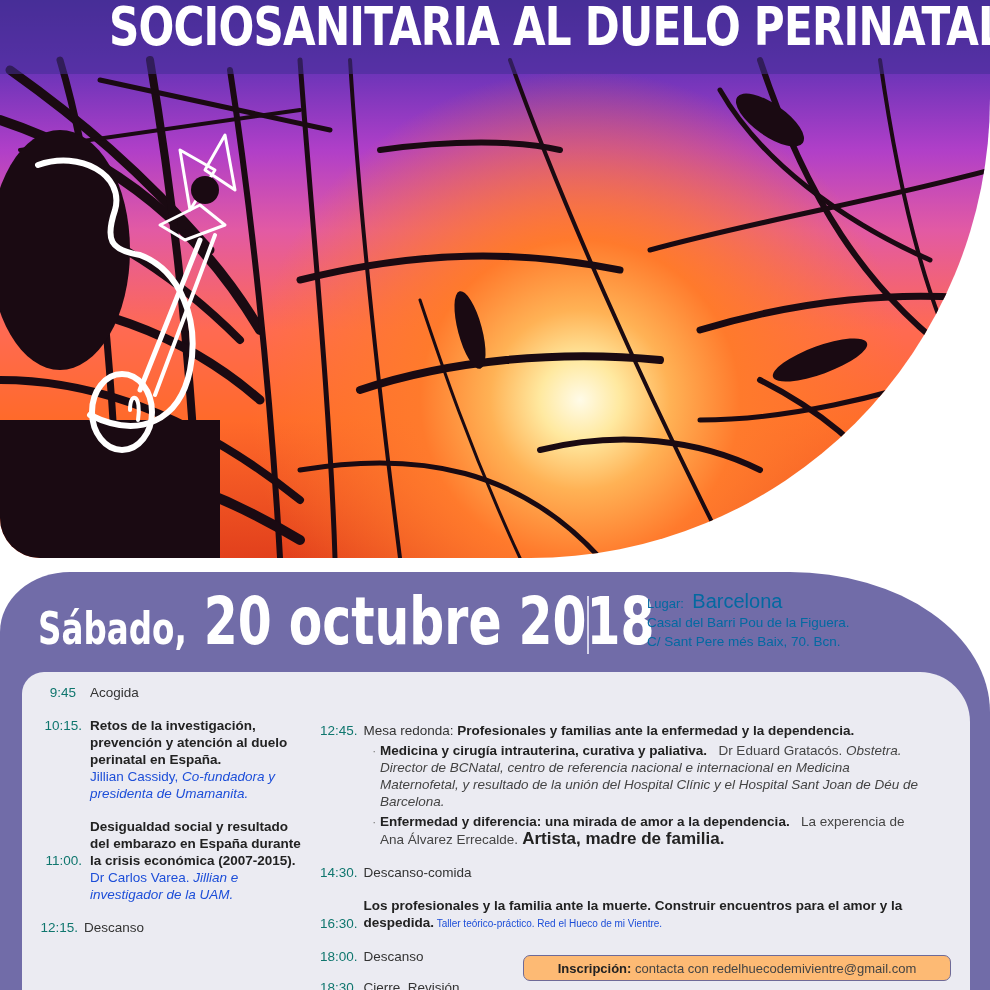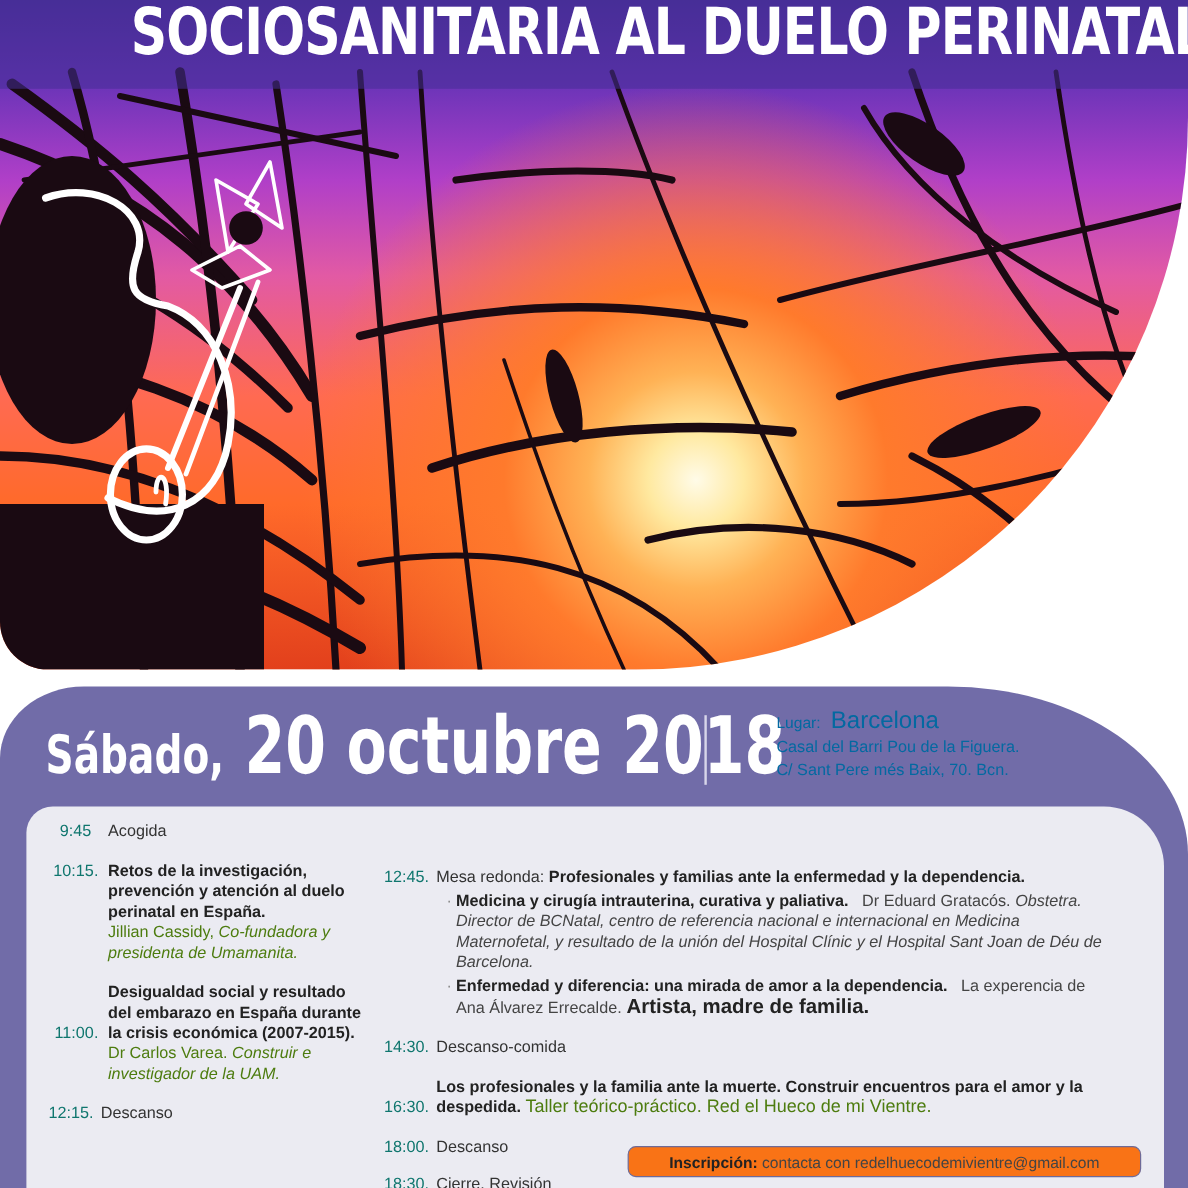--- a/index.html
+++ b/index.html
@@ -60,31 +60,31 @@
     border-top-right-radius: 50px;
   }
   .col-left { position: absolute; left: 36px; top: 684px; width: 270px; }
   .col-right { position: absolute; left: 320px; top: 722px; width: 610px; }
 
   .item { display: flex; color: #333; font-size: 13.5px; line-height: 17px; }
   .item .time { color: #0f766e; flex: 0 0 auto; margin-right: 6px; }
   .item .body { flex: 1 1 auto; }
   .b { font-weight: bold; color: #222; margin-top: 32px; }
   .it { font-style: italic; }
-  .sub { color: #4d7c0f; }
+  .sub { color: #1d4ed8; }
 
   .col-left .item .time { width: 46px; text-align: right; margin-right: 8px; }
   .col-left .item.t945 .time { width: 40px; margin-right: 14px; }
 
   .bullet { display: flex; margin-left: 52px; margin-top: 3px; font-size: 13.5px; line-height: 17px; color: #444; }
   .bullet .dot { width: 8px; flex: 0 0 auto; color: #888; }
 
   .inscription {
     position: absolute; left: 523px; top: 955px; width: 428px; height: 26px;
-    border: 1.5px solid #6e6a98; border-radius: 7px; background: #f97316;
+    border: 1.5px solid #6e6a98; border-radius: 7px; background: #fdba74;
     text-align: center; font-size: 13px; line-height: 26px; color: #444; box-sizing: border-box;
   }
 </style>
 </head>
 <body>
 
 <div class="hero">
   <svg class="reeds" viewBox="0 0 990 558" preserveAspectRatio="none">
     <g stroke="#1a0a12" fill="none" stroke-linecap="round">
 
@@ -170,21 +170,21 @@
     <span class="time">10:15.</span>
     <span class="body" style="width:175px;">
       <span class="b">Retos de la investigación, prevención y atención al duelo perinatal en España.</span><br>
       <span class="sub">Jillian Cassidy,</span><span class="sub it"> Co-fundadora y presidenta de Umamanita.</span>
     </span>
   </div>
   <div class="item" style="margin-bottom:16px;align-items:center;">
     <span class="time">11:00.</span>
     <span class="body" style="width:180px;">
       <span class="b">Desigualdad social y resultado del embarazo en España durante la crisis económica (2007-2015).</span><br>
-      <span class="sub">Dr Carlos Varea.</span><span class="sub it"> Construir e investigador de la UAM.</span>
+      <span class="sub">Dr Carlos Varea.</span><span class="sub it"> Jillian e investigador de la UAM.</span>
     </span>
   </div>
   <div class="item">
     <span class="time" style="width:42px; margin-right:6px;">12:15.</span>
     <span class="body">Descanso</span>
   </div>
 </div>
 
 <div class="col-right">
   <div class="item">
@@ -205,21 +205,21 @@
       <span class="b">Enfermedad y diferencia: una mirada de amor a la dependencia.</span><span style="white-space:pre-wrap;">   La experencia de Ana Álvarez Errecalde.</span><span class="b" style="font-size:17px;"> Artista, madre de familia.</span>
     </span>
   </div>
   <div class="item" style="margin-bottom:16px;">
     <span class="time">14:30.</span>
     <span class="body">Descanso-comida</span>
   </div>
   <div class="item" style="margin-bottom:16px;align-items:flex-end;">
     <span class="time">16:30.</span>
     <span class="body">
-      <span class="b">Los profesionales y la familia ante la muerte. Construir encuentros para el amor y la despedida.</span><span class="sub" style="font-size:15px;"> Taller teórico-práctico. Red el Hueco de mi Vientre.</span>
+      <span class="b">Los profesionales y la familia ante la muerte. Construir encuentros para el amor y la despedida.</span><span class="sub" style="font-size:10px;"> Taller teórico-práctico. Red el Hueco de mi Vientre.</span>
     </span>
   </div>
   <div class="item" style="margin-bottom:14px;">
     <span class="time">18:00.</span>
     <span class="body">Descanso</span>
   </div>
   <div class="item" style="margin-bottom:14px;">
     <span class="time">18:30.</span>
     <span class="body">Cierre. Revisión</span>
   </div>

